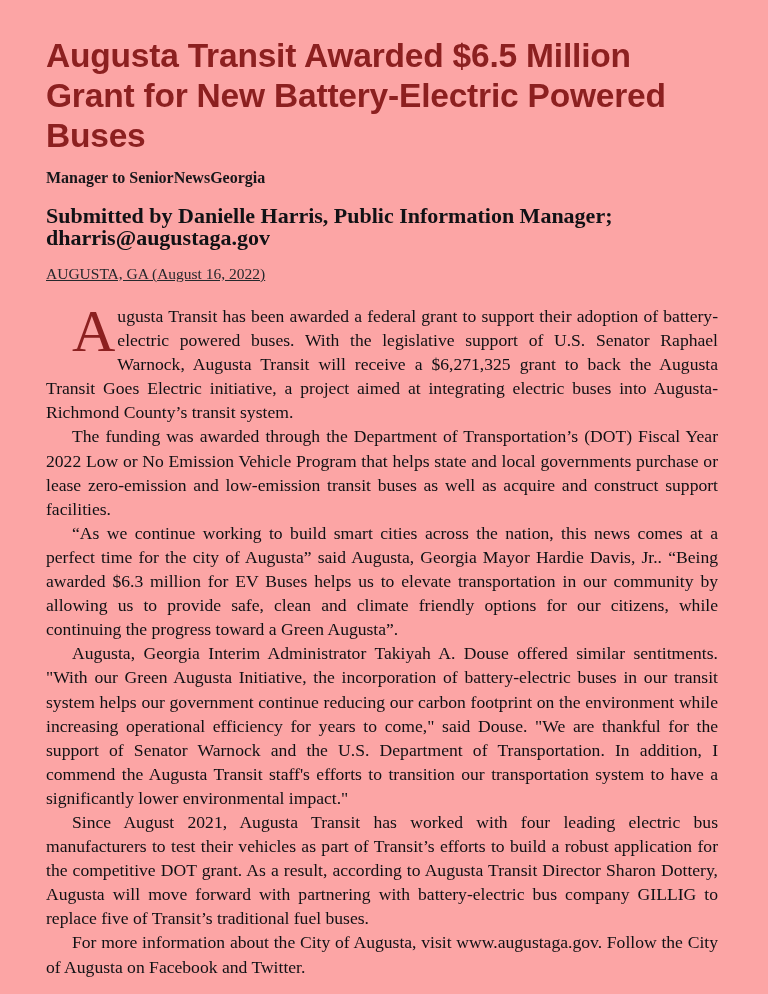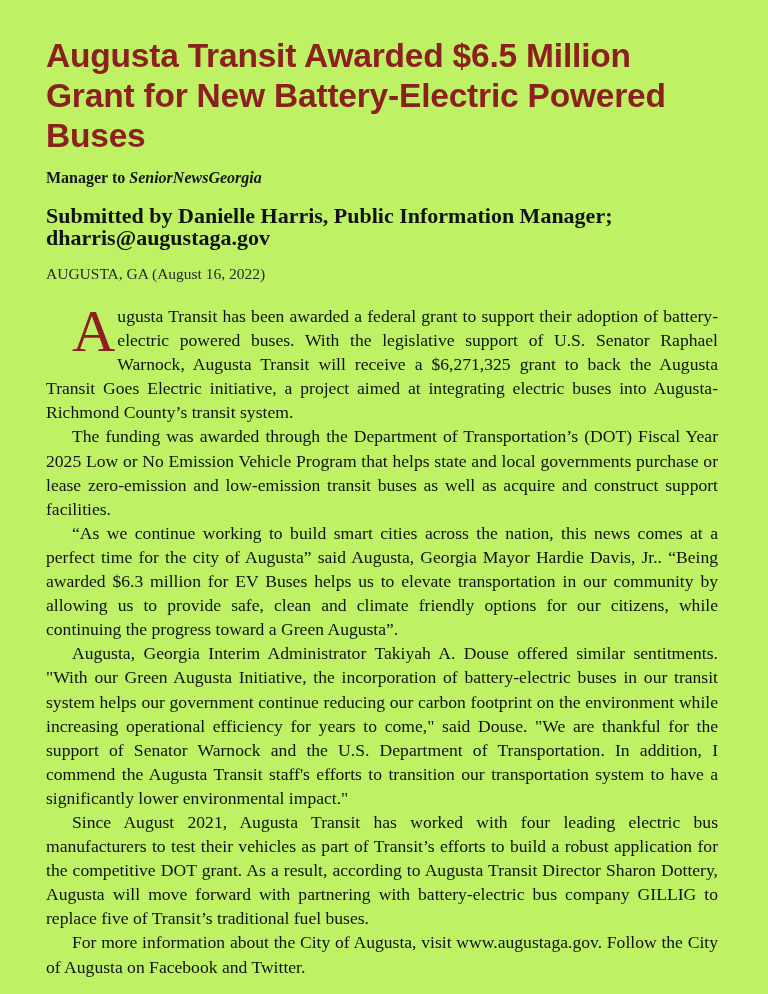--- a/index.html
+++ b/index.html
@@ -6,21 +6,21 @@
   html, body {
     margin: 0;
     padding: 0;
     background: #ffffff;
   }
 
   .page {
     position: relative;
     width: 768px;
     height: 994px;
-    background: #bef264;
+    background: #fca5a5;
     box-sizing: border-box;
     overflow: hidden;
   }
 
   .content {
     position: absolute;
     left: 46px;
     top: 36px;
     width: 672px;
   }
@@ -38,40 +38,40 @@
 
   .special-line {
     font-family: "Liberation Serif", serif;
     font-weight: bold;
     font-size: 16px;
     line-height: 20px;
     color: #16171a;
     margin: 12px 0 0 0;
   }
   .special-line .pub {
-    font-style: italic;
     font-weight: bold;
   }
 
   .submitted-line {
     font-family: "Liberation Serif", serif;
     font-weight: bold;
     font-size: 22px;
     line-height: 22px;
     color: #111215;
     margin: 17px 0 0 0;
   }
 
   .dateline {
     font-family: "Liberation Serif", serif;
     font-weight: normal;
     font-size: 15.5px;
     line-height: 20px;
     color: #26282c;
     margin: 15px 0 0 0;
+    text-decoration: underline;
   }
 
   .body-copy {
     margin: 20px 0 0 0;
   }
 
   .body-copy p {
     font-family: "Liberation Serif", serif;
     font-size: 17.6px;
     line-height: 24.1px;
@@ -115,21 +115,21 @@
     </div>
 
     <div class="submitted-line">Submitted by Danielle Harris, Public Information Manager; dharris@augustaga.gov</div>
 
     <div class="dateline">AUGUSTA, GA (August 16, 2022)</div>
 
     <div class="body-copy">
 
       <p class="no-indent dropcap-para"><span class="dropcap">A</span><span>ugusta Transit has been awarded a federal grant to support their adoption of battery-electric powered buses. With the legislative support of U.S. Senator Raphael Warnock, Augusta Transit will receive a $6,271,325 grant to back the Augusta Transit Goes Electric initiative, a project aimed at integrating electric buses into Augusta-Richmond County’s transit system.</span></p>
 
-      <p>The funding was awarded through the Department of Transportation’s (DOT) Fiscal Year 2025 Low or No Emission Vehicle Program that helps state and local governments purchase or lease zero-emission and low-emission transit buses as well as acquire and construct support facilities.</p>
+      <p>The funding was awarded through the Department of Transportation’s (DOT) Fiscal Year 2022 Low or No Emission Vehicle Program that helps state and local governments purchase or lease zero-emission and low-emission transit buses as well as acquire and construct support facilities.</p>
 
       <p>“As we continue working to build smart cities across the nation, this news comes at a perfect time for the city of Augusta” said Augusta, Georgia Mayor Hardie Davis, Jr.. “Being awarded $6.3 million for EV Buses helps us to elevate transportation in our community by allowing us to provide safe, clean and climate friendly options for our citizens, while continuing the progress toward a Green Augusta”.</p>
 
       <p>Augusta, Georgia Interim Administrator Takiyah A. Douse offered similar sentitments. "With our Green Augusta Initiative, the incorporation of battery-electric buses in our transit system helps our government continue reducing our carbon footprint on the environment while increasing operational efficiency for years to come," said Douse. "We are thankful for the support of Senator Warnock and the U.S. Department of Transportation. In addition, I commend the Augusta Transit staff's efforts to transition our transportation system to have a significantly lower environmental impact."</p>
 
       <p>Since August 2021, Augusta Transit has worked with four leading electric bus manufacturers to test their vehicles as part of Transit’s efforts to build a robust application for the competitive DOT grant. As a result, according to Augusta Transit Director Sharon Dottery, Augusta will move forward with partnering with battery-electric bus company GILLIG to replace five of Transit’s traditional fuel buses.</p>
 
 
       <p>For more information about the City of Augusta, visit www.augustaga.gov. Follow the City of Augusta on Facebook and Twitter.</p>
 

